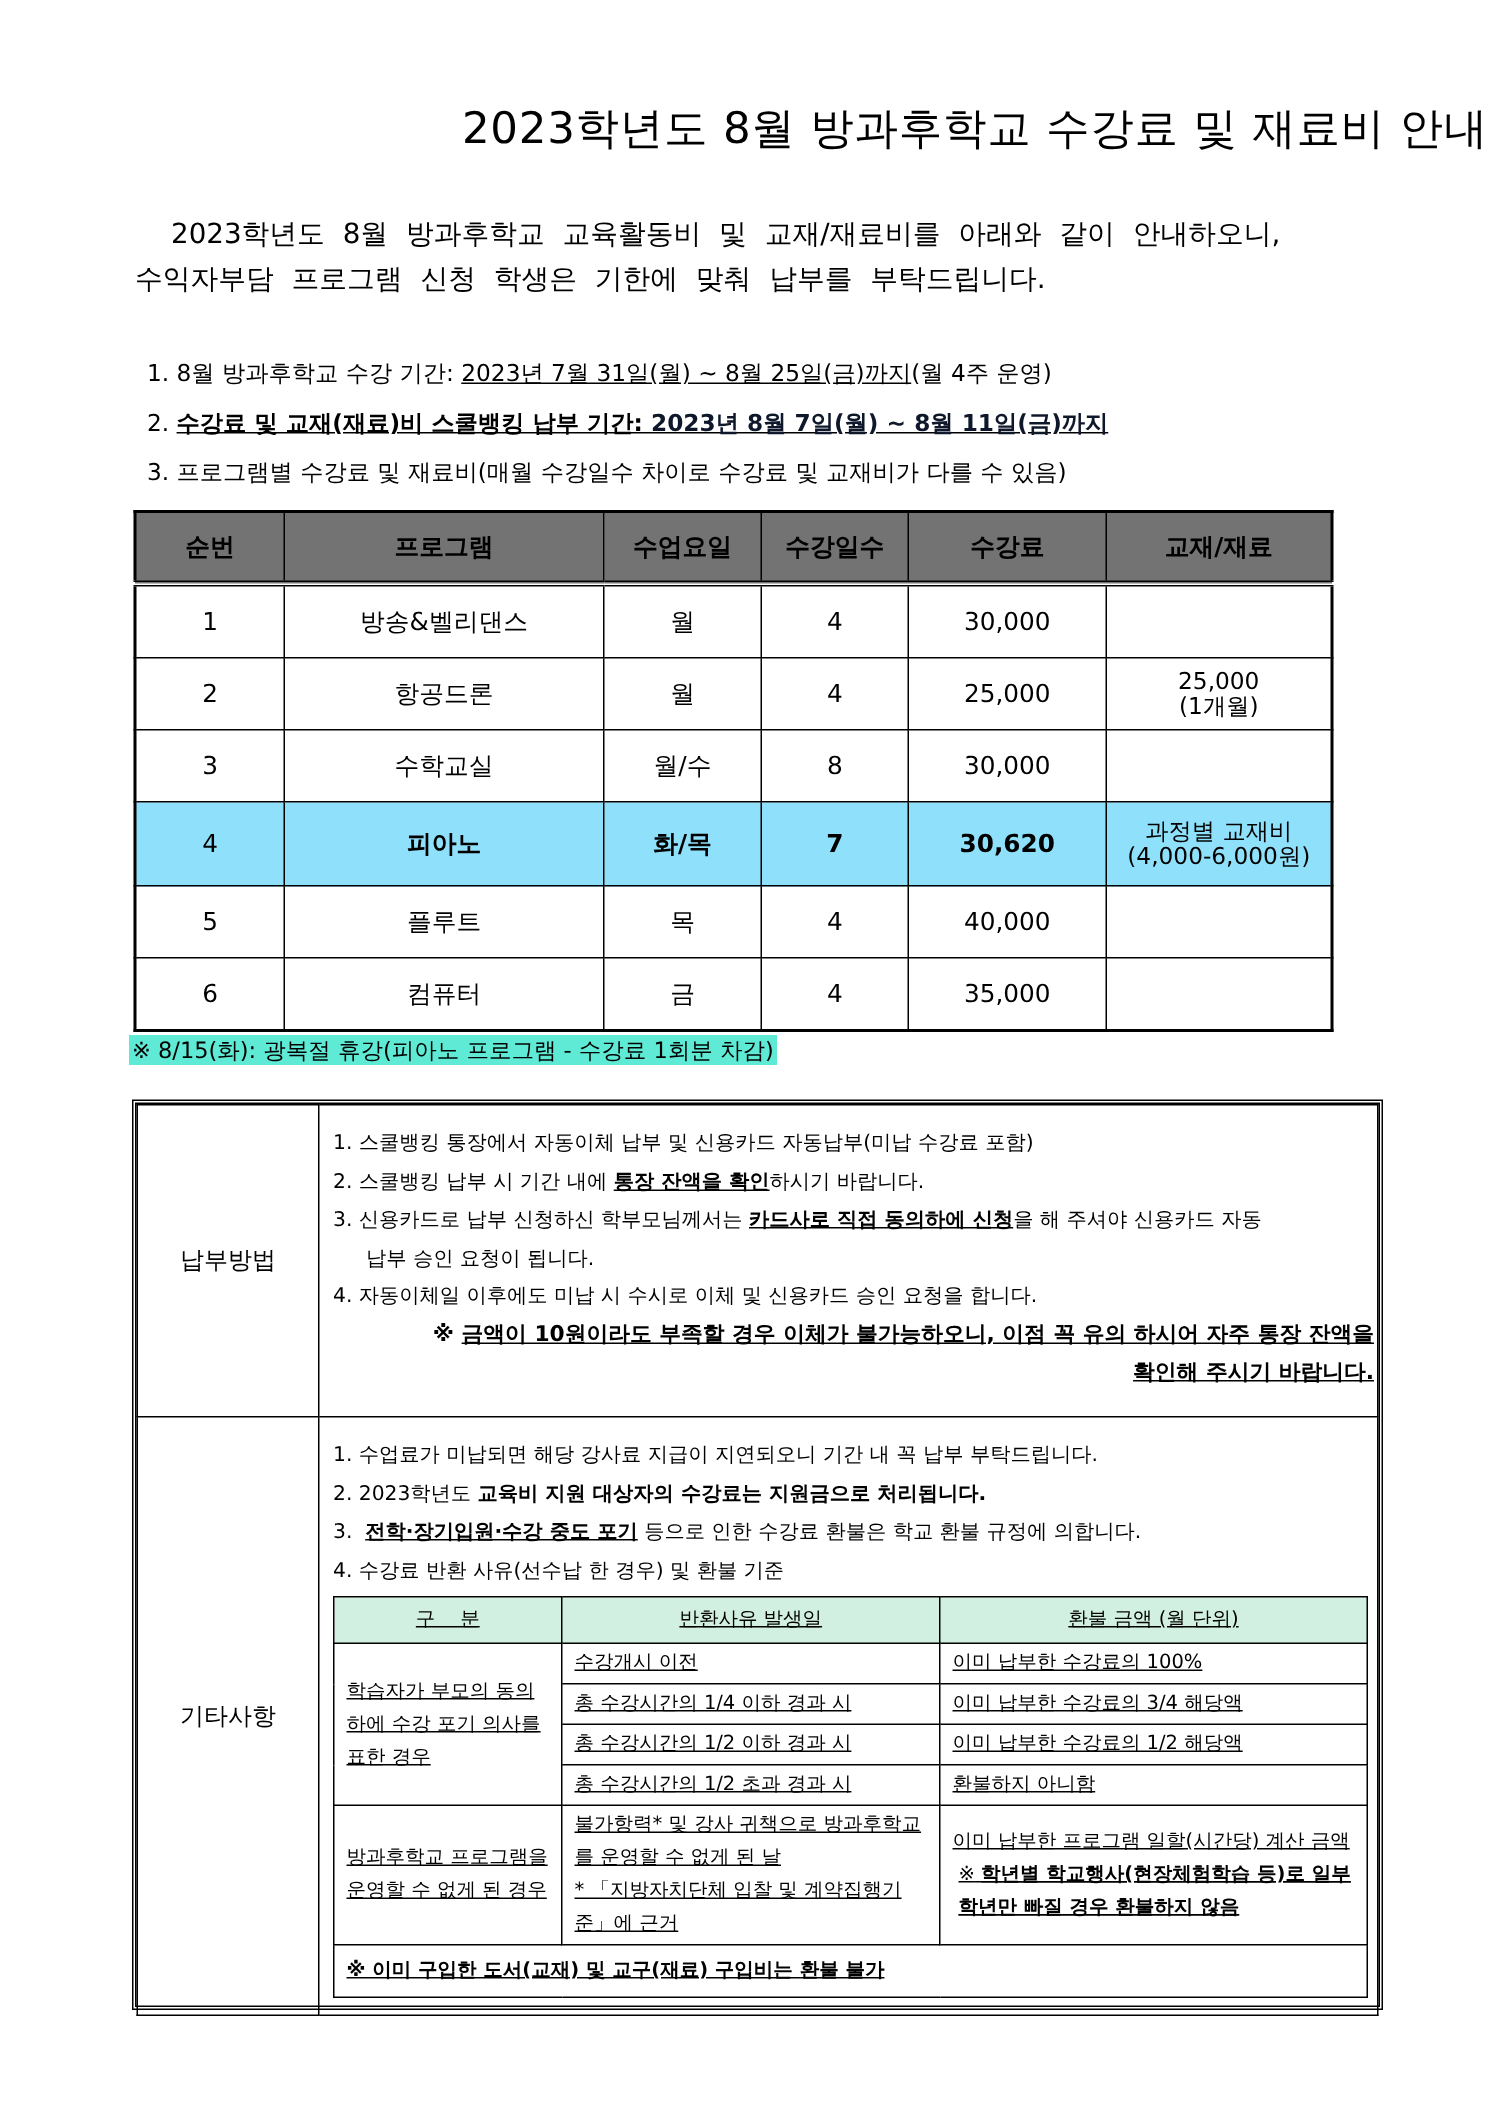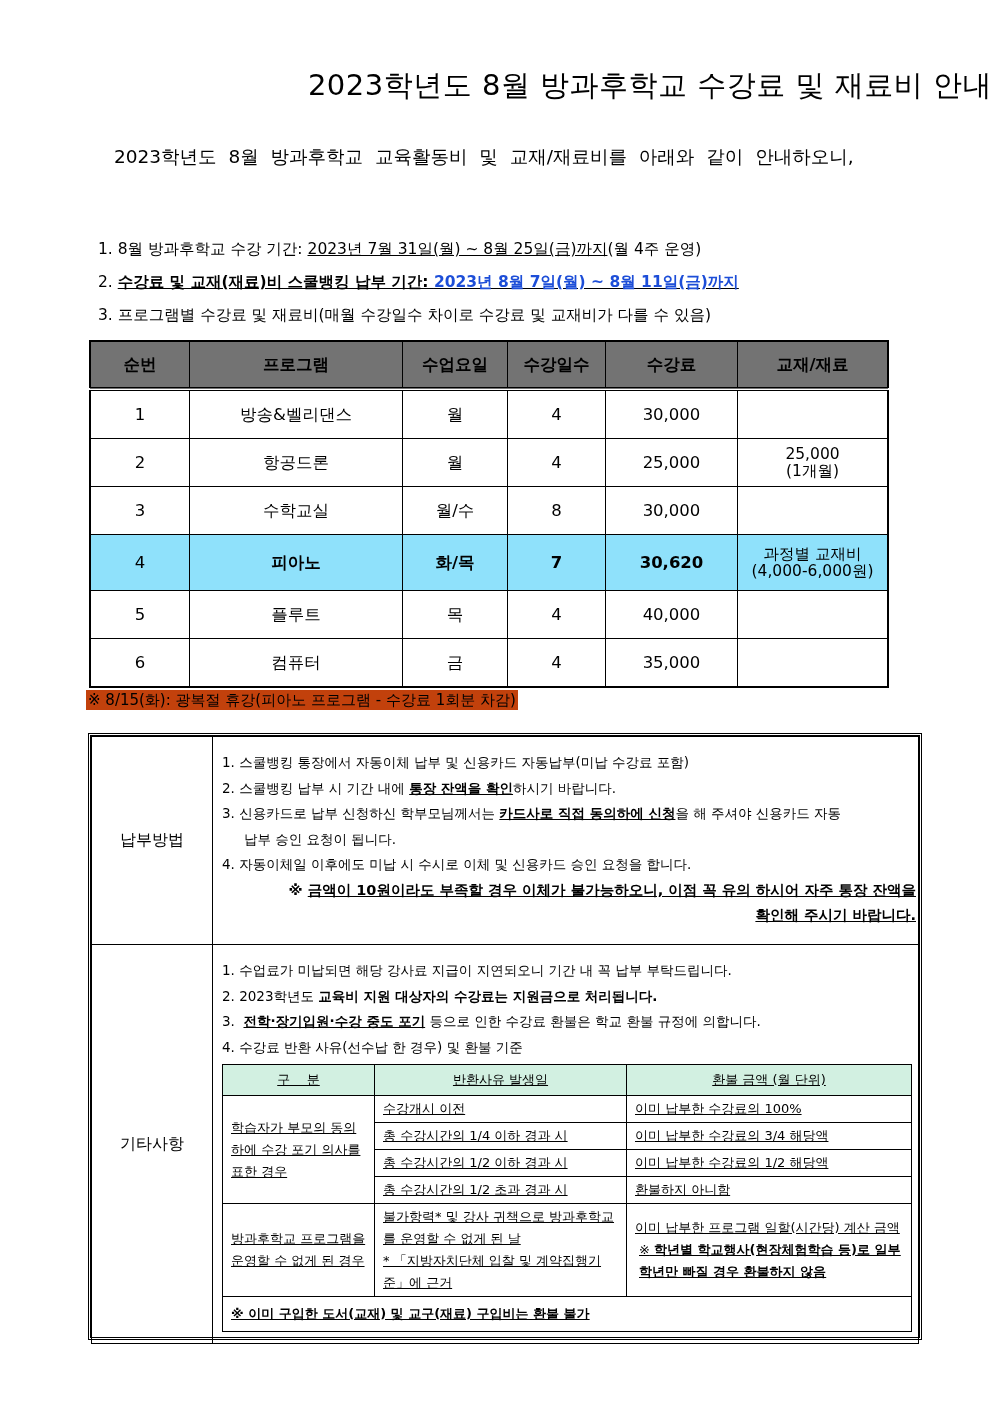--- a/index.html
+++ b/index.html
@@ -5,29 +5,29 @@
   html, body { margin:0; padding:0; background:#ffffff; }
   body { width:992px; height:1403px; position:relative; font-family:"DejaVu Sans", "Liberation Sans", sans-serif; color:#000; overflow:hidden; }
   .page-title { position:absolute; left:0; top:66px; width:992px; text-align:right; font-size:29px; font-weight:normal; letter-spacing:0.5px; }
   .intro { position:absolute; left:90px; top:142px; width:830px; font-size:18.5px; line-height:30px; }
   .intro .l1 { text-indent:24px; word-spacing:6px; }
   .intro .l2 { word-spacing:6px; }
   .items { position:absolute; left:86px; top:235px; width:830px; font-size:15.5px;margin-left:12px; }
   .items .row { height:33px; line-height:28px; white-space:nowrap; }
   .u { text-decoration:underline; }
   .b { font-weight:bold; }
-  .red { color:#1d4ed8; font-weight:bold; text-decoration:underline; text-decoration-color:#000; }
+  .red { color:#0f172a; font-weight:bold; text-decoration:underline; text-decoration-color:#000; }
   table.main { position:absolute; left:89px; top:340px; width:800px; border-collapse:collapse; border:2px solid #000; font-size:16.5px; }
   table.main th, table.main td { border:1px solid #000; text-align:center; padding:0; }
   table.main thead th { background:#737373; font-weight:bold; height:45px; border-bottom:4px double #000; }
   table.main tbody td { height:47px; }
   table.main tr.hl td { background:#8fe1fb; }
   table.main tr.hl td.bold { font-weight:bold; }
   table.main td.mat { font-size:15.5px; line-height:17px; }
-  .note { position:absolute; left:86px; top:690px; font-size:15px; background:#c2410c; padding:0 2px; line-height:20px; }
+  .note { position:absolute; left:86px; top:690px; font-size:15px; background:#5eead4; padding:0 2px; line-height:20px; }
   .box { position:absolute; left:88px; top:733px; width:834px; height:607px; border:3px double #000; box-sizing:border-box; }
   table.info { width:100%; height:100%; border-collapse:collapse; }
   table.info td { border:1px solid #000; vertical-align:top; }
   table.info td.lab { width:118px; text-align:center; vertical-align:middle; font-size:16px; font-family:"DejaVu Sans", sans-serif; }
   .plist { padding:12px 1px 6px 8px; font-size:13.5px; line-height:25.5px; }
   .plist .ind { padding-left:22px; }
   .warn { font-weight:bold; font-size:14.5px;text-align:right; }
   table.refund { width:690px; border-collapse:collapse; margin-top:4px; font-size:13px; }
   table.refund td, table.refund th { border:1px solid #000; padding:2px 8px; text-align:left; vertical-align:middle; line-height:22px; font-weight:normal;text-decoration:underline; }
   table.refund th { background:#d2f0e1; text-align:center; height:26px; }
@@ -35,20 +35,21 @@
   table.refund td.foot { font-weight:bold; padding:6px 8px; }
   .bu { font-weight:bold; text-decoration:underline; }
 </style>
 </head>
 <body>
 
 <div class="page-title">2023학년도 8월 방과후학교 수강료 및 재료비 안내</div>
 
 <div class="intro">
   <div class="l1">2023학년도 8월 방과후학교 교육활동비 및 교재/재료비를 아래와 같이 안내하오니,</div>
+  <div class="l2">수익자부담 프로그램 신청 학생은 기한에 맞춰 납부를 부탁드립니다.</div>
 </div>
 
 <div class="items">
   <div class="row">
     <span>1. 8월 방과후학교 수강 기간: </span><span class="u">2023년 7월 31일(월)  ~ 8월 25일(금)까지</span><span>(월 4주 운영)</span>
   </div>
   <div class="row">
     <span>2. </span><span class="b u">수강료 및 교재(재료)비 스쿨뱅킹 납부 기간: </span><span class="red">2023년 8월 7일(월)  ~ 8월 11일(금)까지</span>
   </div>
   <div class="row">3. 프로그램별 수강료 및 재료비(매월 수강일수 차이로 수강료 및 교재비가 다를 수 있음)</div>

